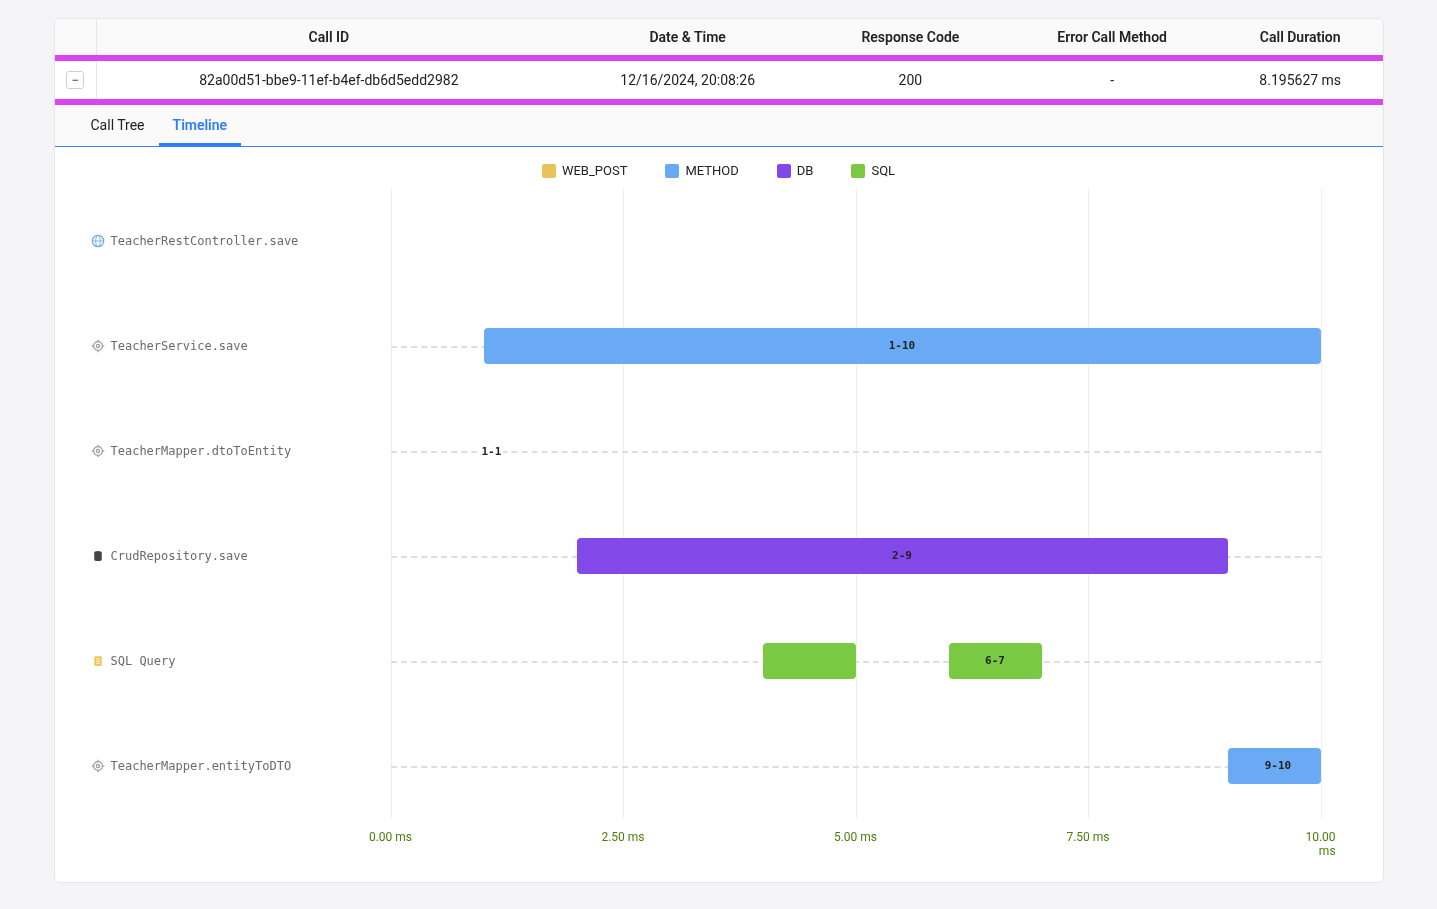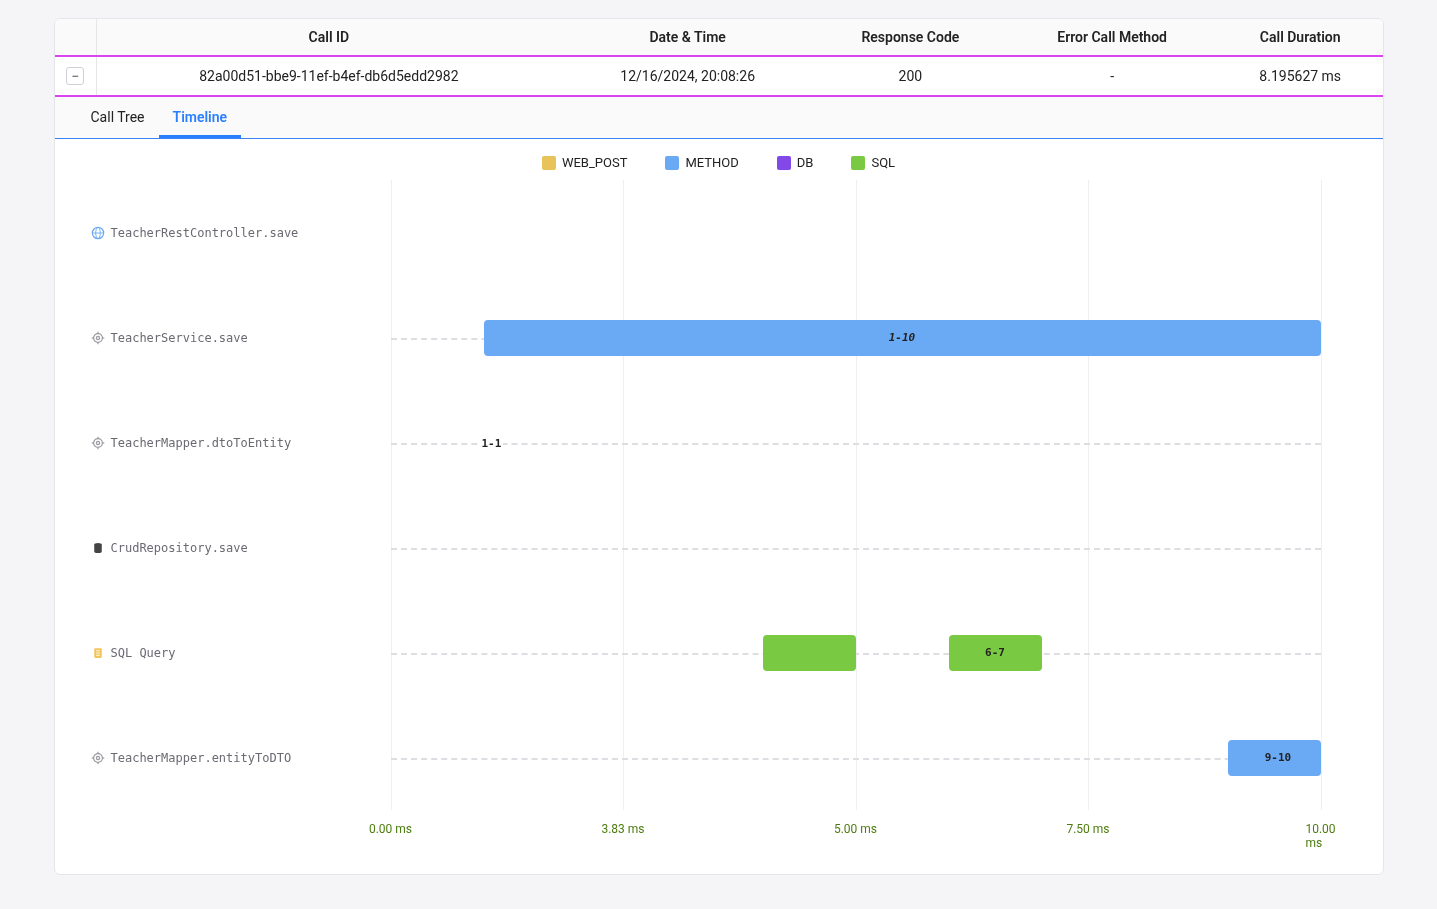--- a/index.html
+++ b/index.html
@@ -14,21 +14,21 @@
   width: 1330px;
   background: #fff;
   border: 1px solid #e6e6ea;
   border-radius: 6px;
   overflow: hidden;
 }
 
 
 .hdr-table { width: 100%; border-collapse: collapse; }
 .hdr-table th, .hdr-table td {
-  border-bottom: 2px solid #d946ef;
+  border-bottom: 6px solid #d946ef;
   padding: 10px 8px;
   text-align: center;
   font-size: 14px;
 }
 .hdr-table th {
   background: #fafafb;
   font-weight: 600;
   color: #222;
 }
 .hdr-table th.exp, .hdr-table td.exp {
@@ -72,20 +72,21 @@
   font-size: 13px;
   color: #222;
 }
 .legend-item { display: inline-flex; align-items: center; gap: 6px; }
 .legend-box { width: 14px; height: 14px; border-radius: 2px; display: inline-block; }
 
 
 .gantt-wrap {
   position: relative;
   padding: 0 36px 28px 36px;
+  text-align: right;
 }
 .gantt {
   position: relative;
 }
 .grid-lines {
   position: absolute;
   top: 0; bottom: 0;
   pointer-events: none;
 }
 .grid-line {
@@ -249,21 +250,21 @@
                   <line x1="8" y1="13" x2="8" y2="15.2"></line>
                   <line x1="0.8" y1="8" x2="3" y2="8"></line>
                   <line x1="13" y1="8" x2="15.2" y2="8"></line>
                 </g>
               </svg>
             </span>
             <span>TeacherService.save</span>
           </div>
           <div class="row-track" style="left: 300px; width: 930px;">
             <div class="row-dash"></div>
-            <div class="bar" style="left: 93px; width: 837px; background: rgb(106, 169, 244); font-style: italic;">1-10</div>
+            <div class="bar" style="left: 93px; width: 837px; background: rgb(106, 169, 244);">1-10</div>
           </div>
         </div>
         <div class="row">
           <div class="row-label">
             <span class="row-icon">
               <svg viewBox="0 0 16 16" width="14" height="14">
                 <circle cx="8" cy="8" r="5" fill="none" stroke="#9a9aa2" stroke-width="1.4"></circle>
                 <circle cx="8" cy="8" r="1.8" fill="none" stroke="#9a9aa2" stroke-width="1.4"></circle>
                 <g stroke="#9a9aa2" stroke-width="1.4">
                   <line x1="8" y1="0.8" x2="8" y2="3"></line>
@@ -285,20 +286,21 @@
             <span class="row-icon">
               <svg viewBox="0 0 16 16" width="12" height="14">
                 <ellipse cx="8" cy="3.2" rx="5" ry="2" fill="#444"></ellipse>
                 <path d="M3 3.2 v9.6 a5 2 0 0 0 10 0 V3.2" fill="#444"></path>
               </svg>
             </span>
             <span>CrudRepository.save</span>
           </div>
           <div class="row-track" style="left: 300px; width: 930px;">
             <div class="row-dash"></div>
+            <div class="bar" style="left: 186px; width: 651px; background: rgb(131, 72, 232);">2-9</div>
           </div>
         </div>
         <div class="row">
           <div class="row-label">
             <span class="row-icon">
               <svg viewBox="0 0 16 16" width="12" height="14">
                 <rect x="3" y="1.5" width="10" height="13" rx="1.5" fill="#f2c45a"></rect>
                 <line x1="5.5" y1="5" x2="10.5" y2="5" stroke="#fff" stroke-width="1.2"></line>
                 <line x1="5.5" y1="8" x2="10.5" y2="8" stroke="#fff" stroke-width="1.2"></line>
                 <line x1="5.5" y1="11" x2="10.5" y2="11" stroke="#fff" stroke-width="1.2"></line>
@@ -329,19 +331,19 @@
             <span>TeacherMapper.entityToDTO</span>
           </div>
           <div class="row-track" style="left: 300px; width: 930px;">
             <div class="row-dash"></div>
             <div class="bar" style="left: 837px; width: 93px; background: rgb(106, 169, 244); padding-left: 8px;">9-10</div>
           </div>
         </div>
       </div>
     <div class="xaxis" id="xaxis" style="margin-left: 300px; width: 930px;">
         <span class="xtick" style="left: 0px;">0.00 ms</span>
-        <span class="xtick" style="left: 232.5px;">3.83 ms</span>
+        <span class="xtick" style="left: 232.5px;">2.50 ms</span>
         <span class="xtick" style="left: 465px;">5.00 ms</span>
         <span class="xtick" style="left: 697.5px;">7.50 ms</span>
         <span class="xtick" style="left: 930px;">10.00 ms</span>
       </div>
   </div>
 </div>
 
 </body></html>

